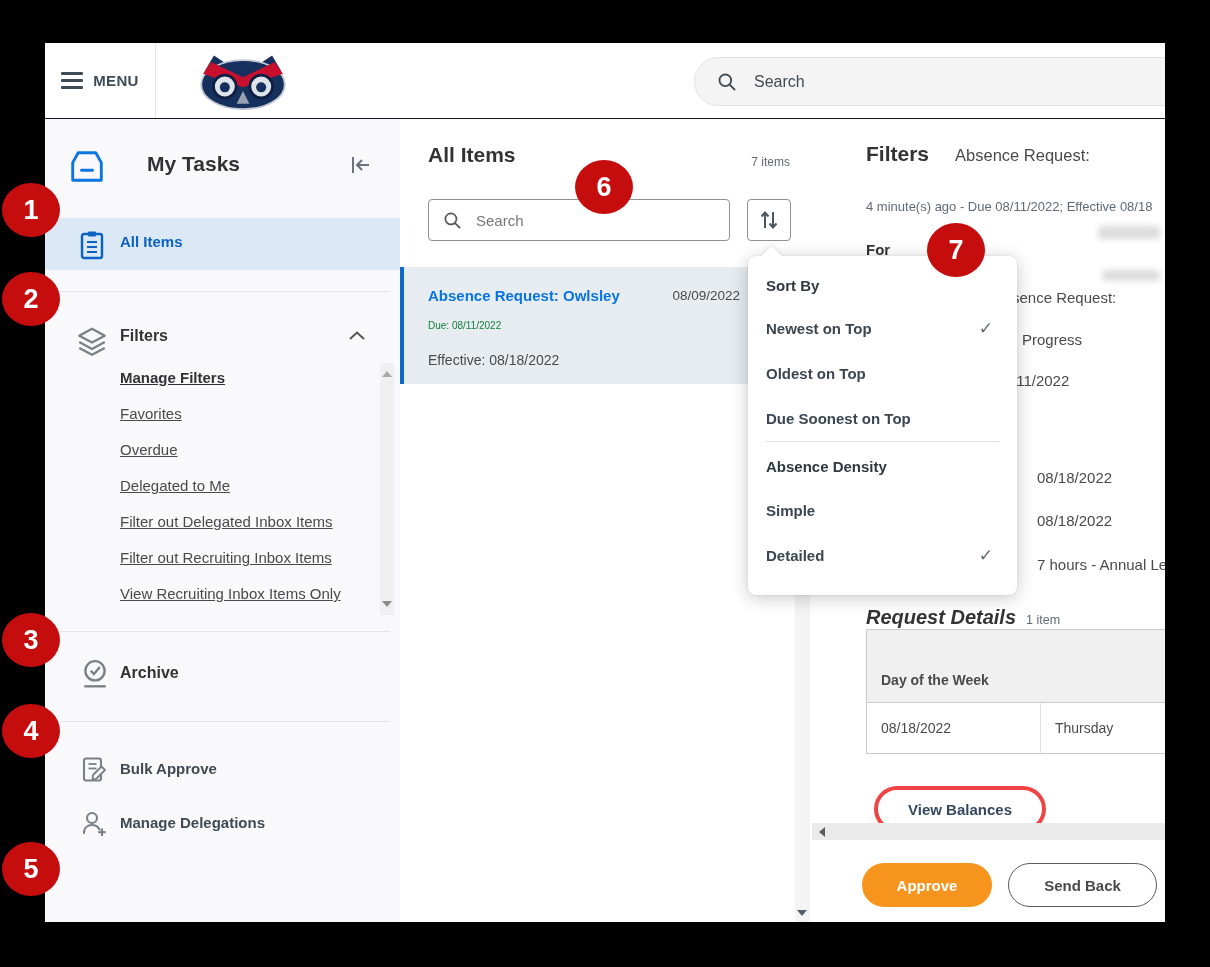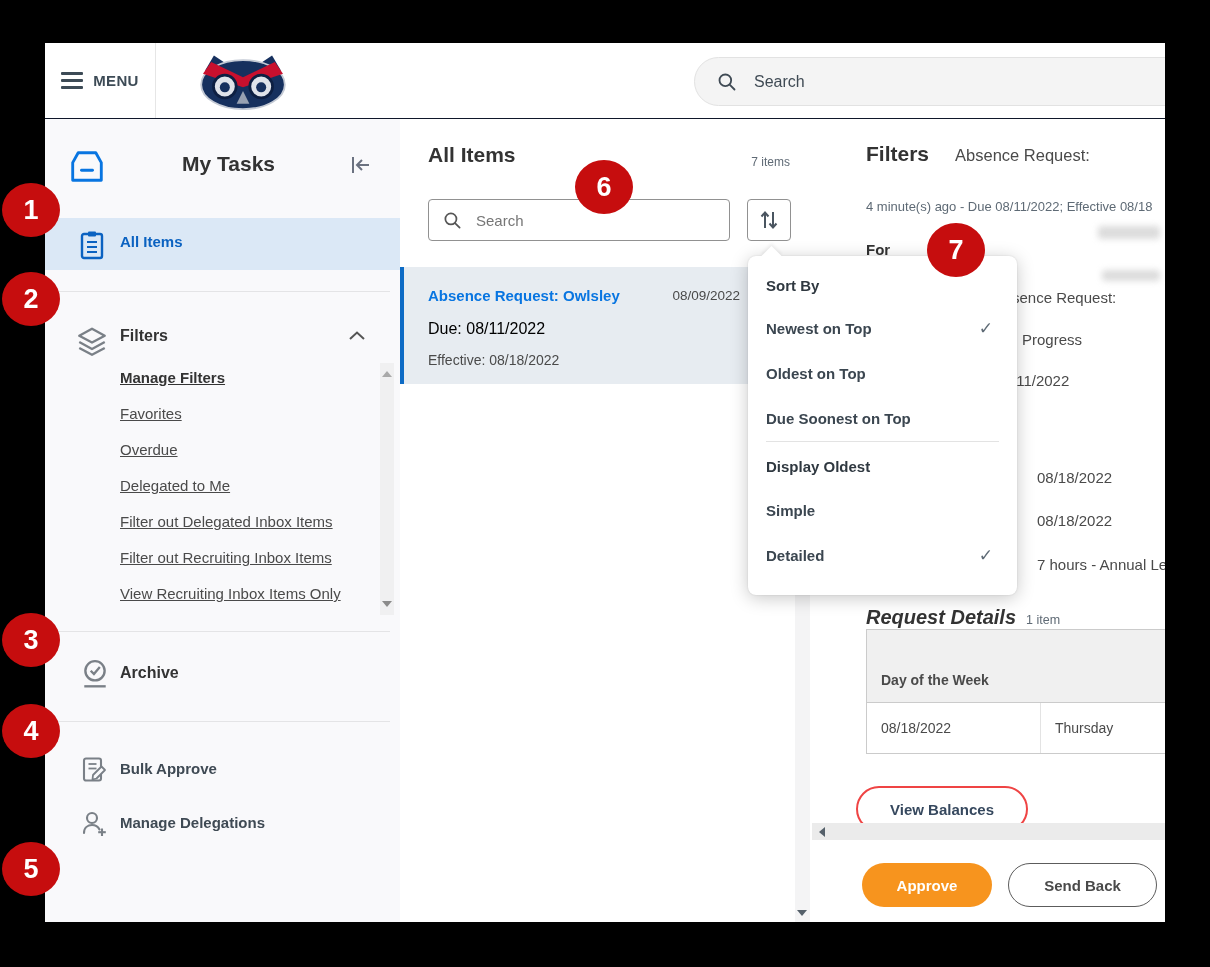--- a/index.html
+++ b/index.html
@@ -22,21 +22,21 @@
 
   
   .main{position:absolute;left:0;top:76px;right:0;bottom:0;}
   .sidebar{position:absolute;left:0;top:0;width:355px;bottom:0;background:#f9f9fb;}
   .list-panel{position:absolute;left:355px;top:0;width:412px;bottom:0;background:#fff;border-right:1px solid #e8e8e8;}
   .detail-panel{position:absolute;left:767px;top:0;width:400px;bottom:0;background:#fff;}
 
   
   .mt-header{position:absolute;left:0;top:22px;right:0;height:56px;}
   .mt-icon{position:absolute;left:20px;top:7px;}
-  .mt-title{position:absolute;left:102px;top:11px;font-size:21px;font-weight:bold;color:#333;margin-left:35px;}
+  .mt-title{position:absolute;left:102px;top:11px;font-size:21px;font-weight:bold;color:#333;}
   .collapse-icon{position:absolute;right:28px;top:12px;cursor:pointer;}
   .sb-row-allitems{position:absolute;left:0;top:99px;right:0;height:52px;background:#dbe8f6;cursor:pointer;}
   .sb-row-allitems .sb-icon{position:absolute;left:33px;top:12px;}
   .sb-row-allitems .sb-label{position:absolute;left:75px;top:15px;font-size:15px;font-weight:bold;color:#0b62c1;}
   .sb-divider{position:absolute;left:0;right:10px;height:1px;background:#e4e4e6;}
   .filters-header{position:absolute;left:0;top:197px;right:0;height:46px;cursor:pointer;}
   .filters-header .sb-icon{position:absolute;left:30px;top:8px;}
   .filters-header .sb-label{position:absolute;left:75px;top:11px;font-size:16px;font-weight:bold;color:#333;}
   .filters-header .chev{position:absolute;right:32px;top:12px;}
   .filter-link{position:absolute;left:75px;font-size:15px;color:#4a4a4a;cursor:pointer;white-space:nowrap;text-decoration:underline;}
@@ -62,21 +62,21 @@
   .lp-count{position:absolute;right:22px;top:36px;font-size:12px;color:#5f6a75;}
   .lp-search{position:absolute;left:28px;top:80px;width:302px;height:42px;border:1px solid #919191;border-radius:4px;
              display:flex;align-items:center;padding-left:14px;gap:12px;background:#fff;box-sizing:border-box;}
   .lp-search input{border:none;outline:none;background:transparent;font:15px "Liberation Sans",sans-serif;color:#767676;width:200px;}
   .lp-search input::placeholder{color:#767676;opacity:1;}
   .sort-btn{position:absolute;left:347px;top:80px;width:44px;height:42px;border:1px solid #919191;border-radius:4px;
             display:flex;align-items:center;justify-content:center;background:#fff;cursor:pointer;box-sizing:border-box;}
   .inbox-item{position:absolute;left:0;top:148px;right:14px;height:117px;background:#e7ecf1;border-left:4px solid #0d6bc5;cursor:pointer;}
   .inbox-item .it-title{position:absolute;left:24px;top:20px;font-size:15px;font-weight:bold;color:#0875e1;}
   .inbox-item .it-date{position:absolute;right:58px;top:21px;font-size:13.5px;color:#4a4a4a;}
-  .inbox-item .it-due{position:absolute;left:24px;top:53px;font-size:16px;color:#000000;}
+  .inbox-item .it-due{position:absolute;left:24px;top:53px;font-size:10px;color:#15803d;}
   .inbox-item .it-eff{position:absolute;left:24px;top:85px;font-size:14px;color:#4a4a4a;}
   .lp-scrollbar{position:absolute;right:2px;top:148px;width:15px;bottom:0;background:#f4f4f5;}
   .lp-scrollbar .tri-down{left:2px;bottom:6px;border-top-color:#55606a;}
 
   
   .dp-titlerow{position:absolute;left:54px;top:23px;white-space:nowrap;}
   .dp-title{font-size:21px;font-weight:bold;color:#333;}
   .dp-subtitle{font-size:16.5px;color:#4a4a4a;margin-left:26px;}
   .dp-meta{position:absolute;left:54px;top:80px;font-size:13px;color:#5e6a75;white-space:nowrap;}
   .dp-for{position:absolute;left:54px;top:122px;font-size:15px;font-weight:bold;color:#333;}
@@ -91,21 +91,21 @@
   .rd-th{box-sizing:border-box;display:flex;align-items:flex-end;padding:0 0 14px 14px;
          font-size:14px;font-weight:600;color:#4a4a4a;}
   .rd-th1{width:174px;border-right:1px solid #d6d6d6;}
   .rd-th2{flex:1;}
   .rd-tr{display:flex;height:50px;background:#fff;}
   .rd-td{box-sizing:border-box;display:flex;align-items:center;padding-left:14px;font-size:14px;color:#4a4a4a;}
   .rd-td1{width:174px;border-right:1px solid #e3e3e3;}
   .rd-td2{flex:1;}
   .pill-btn{border-radius:23px;background:#fff;display:flex;align-items:center;justify-content:center;
             font-size:15px;font-weight:600;cursor:pointer;box-sizing:border-box;}
-  .view-balances{position:absolute;left:44px;top:667px;width:172px;height:46px;border:2px solid #ef4444;color:#36485e;z-index:5;}
+  .view-balances{position:absolute;left:62px;top:667px;width:172px;height:46px;border:4px solid #ef4444;color:#36485e;z-index:5;}
   .h-scrollbar{position:absolute;left:0;top:704px;width:353px;height:17px;background:#ebebeb;z-index:6;}
   .tri-left{width:0;height:0;border-top:5px solid transparent;border-bottom:5px solid transparent;
             border-right:6px solid #55606a;position:absolute;left:7px;top:4px;}
   .approve-btn{position:absolute;left:50px;top:744px;width:130px;height:44px;border-radius:22px;background:#f7941e;
                color:#fff;font-size:15px;font-weight:bold;display:flex;align-items:center;justify-content:center;cursor:pointer;z-index:5;}
   .sendback-btn{position:absolute;left:196px;top:744px;width:149px;height:44px;border:1px solid #5c5c5c;color:#4a4a4a;z-index:5;}
 
   
   .dropdown{position:absolute;left:703px;top:213px;width:269px;height:339px;background:#fff;border-radius:8px;
             box-shadow:0 3px 18px rgba(0,0,0,.22), 0 0 2px rgba(0,0,0,.12);z-index:40;}
@@ -342,21 +342,21 @@
   </div>
 
   <div class="dropdown">
     <div class="dd-notch"></div>
     <div class="dd-item dd-head" style="top:21px;">Sort By</div>
     <div class="dd-item" style="top:64px;">Newest on Top</div>
     <span class="dd-check" style="top:62px;right:24px;">✓</span>
     <div class="dd-item" style="top:109px;">Oldest on Top</div>
     <div class="dd-item" style="top:154px;">Due Soonest on Top</div>
     <div class="dd-divider"></div>
-    <div class="dd-item dd-head" style="top:202px;">Display Oldest</div>
+    <div class="dd-item dd-head" style="top:202px;">Absence Density</div>
     <div class="dd-item" style="top:246px;">Simple</div>
     <div class="dd-item" style="top:291px;">Detailed</div>
     <span class="dd-check" style="top:289px;right:24px;">✓</span>
   </div>
 </div>
 
 <div class="callout c1">1</div>
 <div class="callout c2">2</div>
 <div class="callout c3">3</div>
 <div class="callout c4">4</div>

